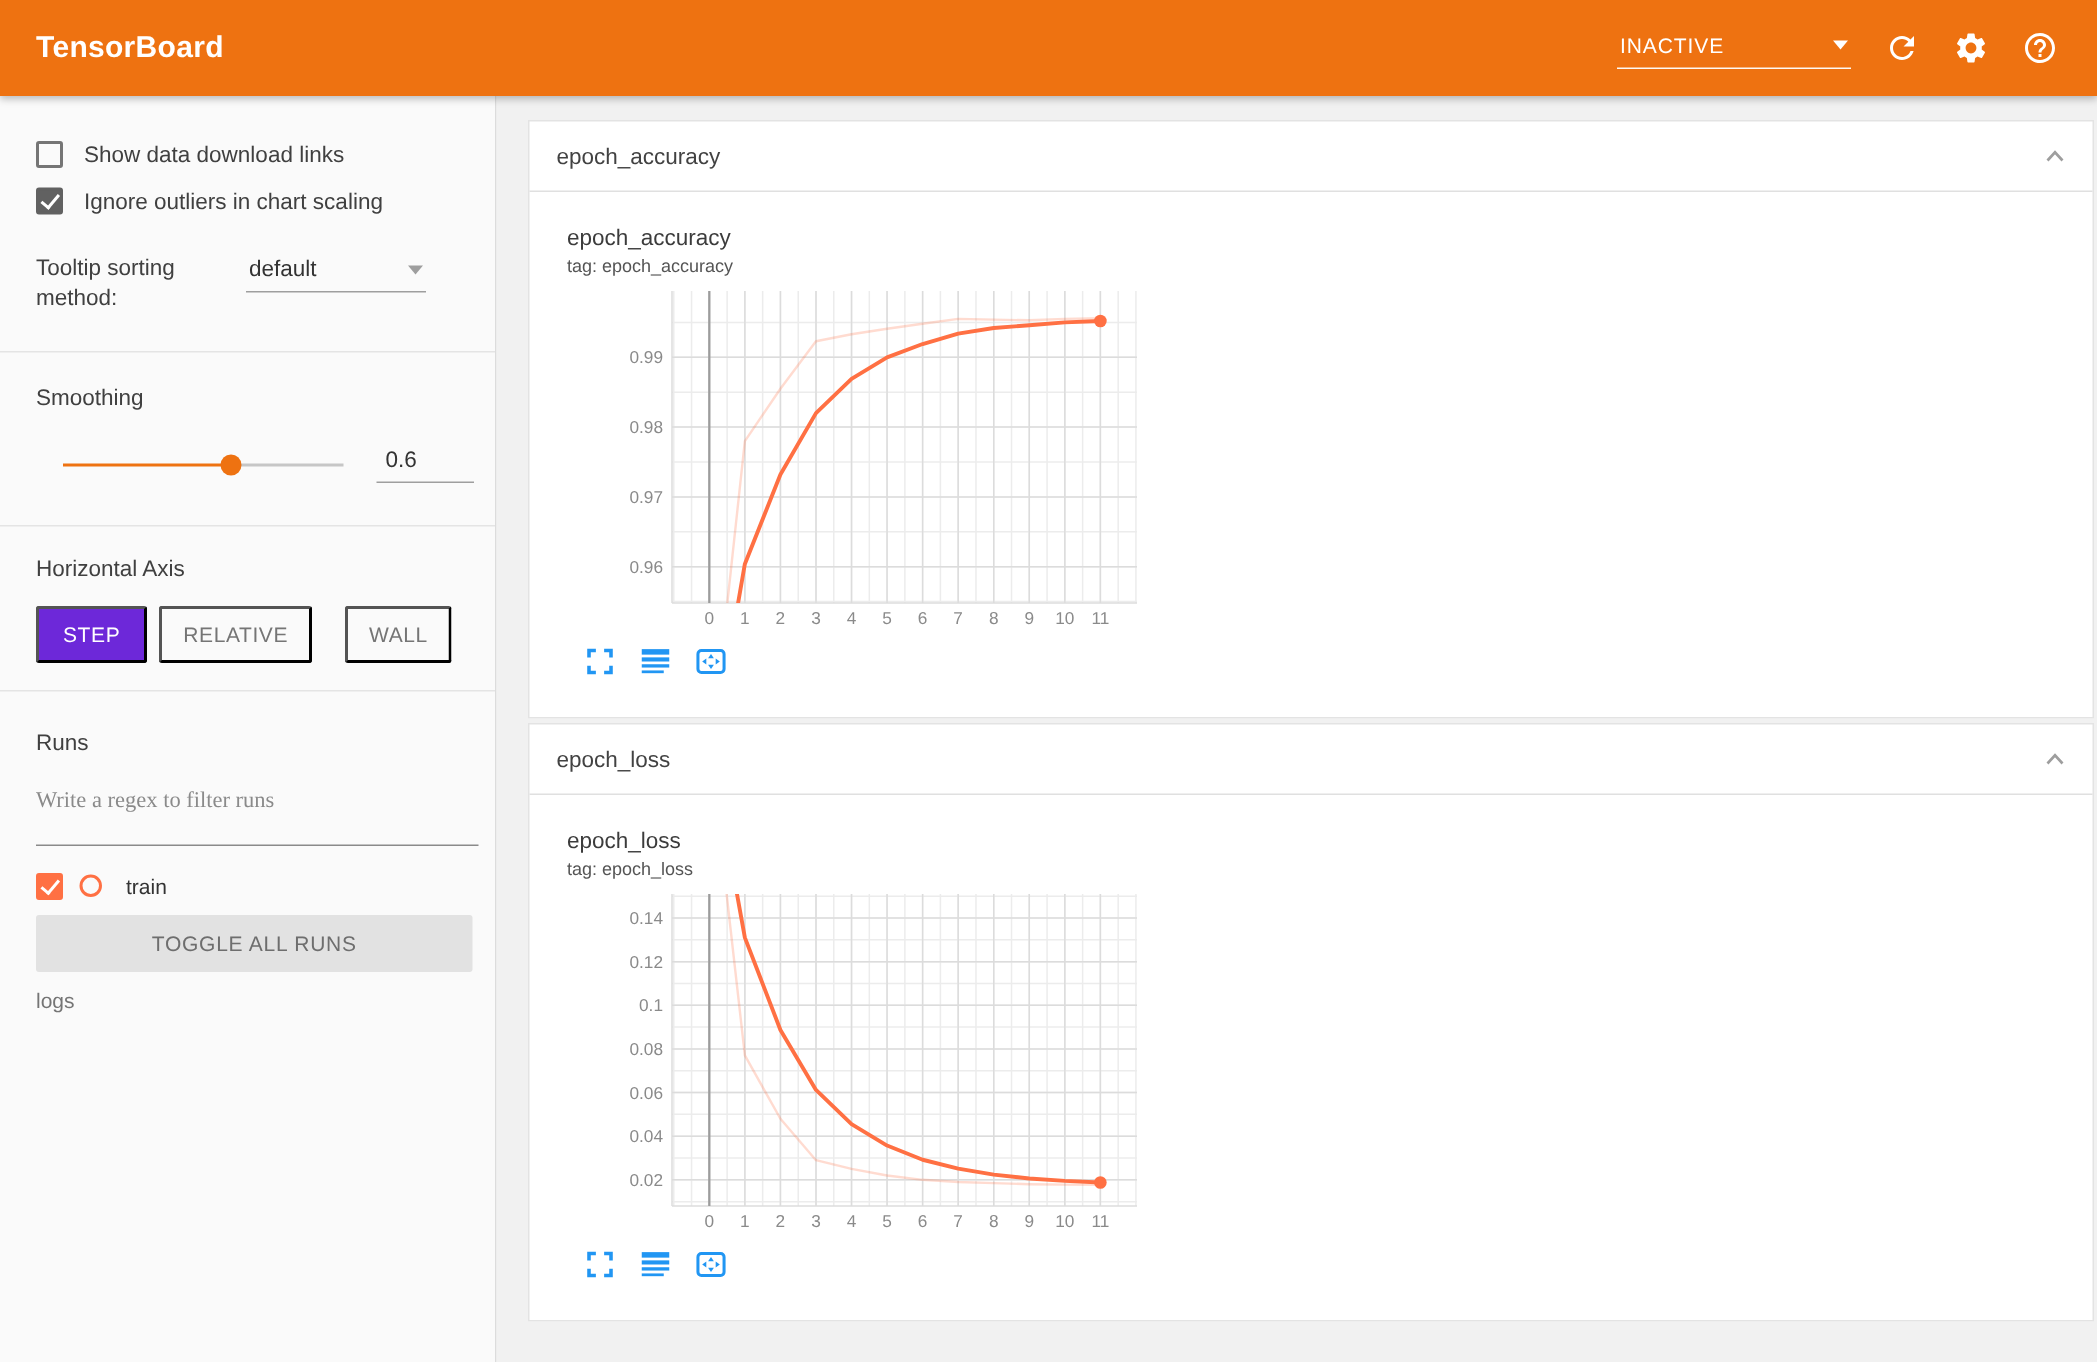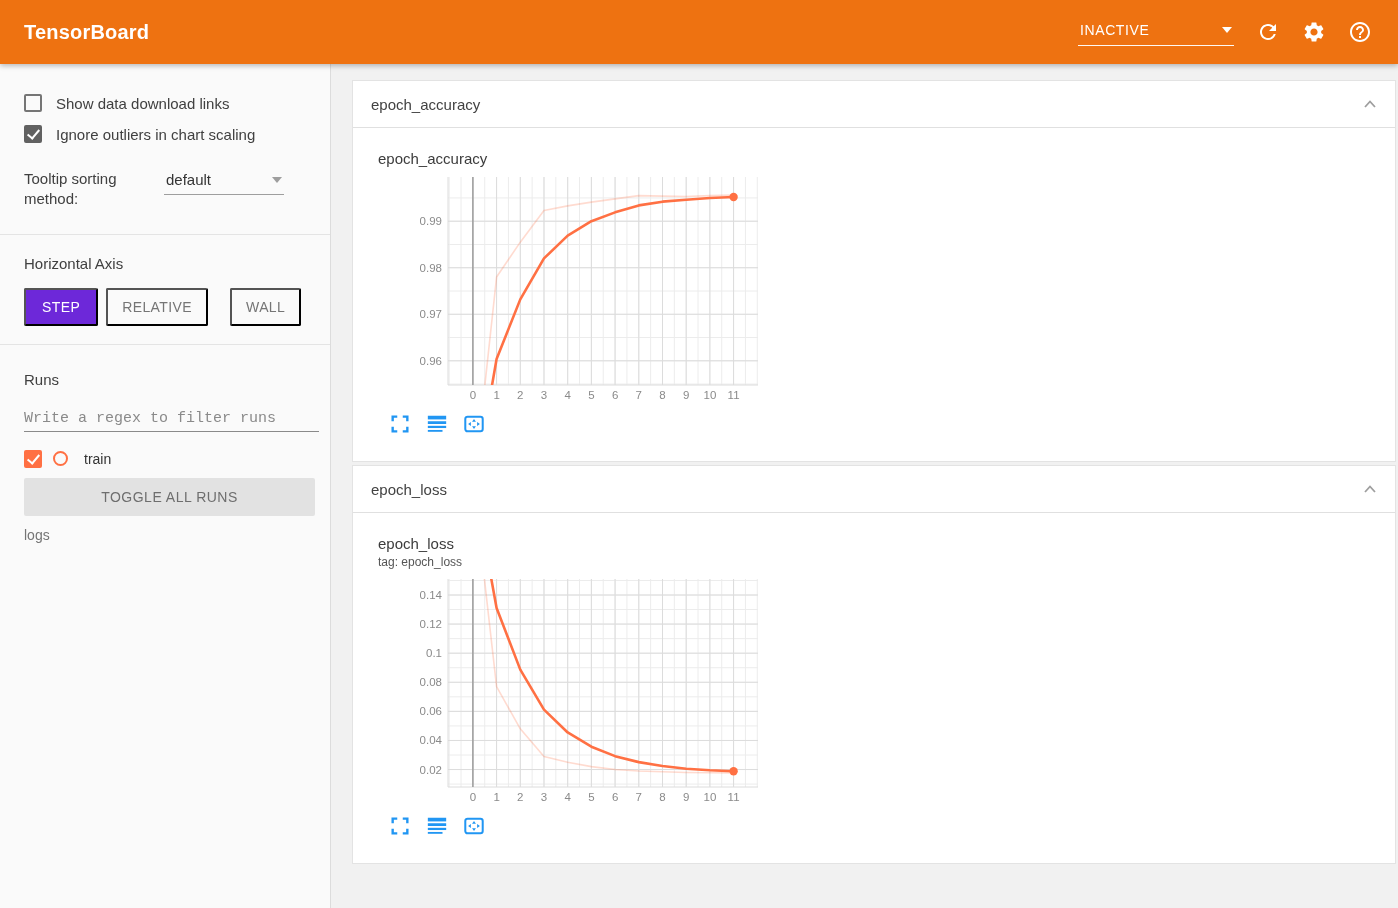--- a/index.html
+++ b/index.html
@@ -58,22 +58,22 @@
     background:#c6c6c6; }
   .slider .thumb { position:absolute; left:calc(60% - 7px); top:0; width:14px; height:14px;
     border-radius:50%; background:var(--header-bg,#ee7211); }
   .slider-value { width:66px; margin-left:22px; border-bottom:1px solid #9e9e9e;
     font-size:15px; color:#333; padding:0 2px 6px 6px; }
   .axis-btn-row { display:flex; align-items:center; margin-top:16px; padding-bottom:18px; gap:8px; }
   .axis-btn { font-size:14px; letter-spacing:.4px; cursor:pointer; border-radius:2px;
     padding:9px 14px; color:#757575; background:transparent; }
   .axis-btn.selected { background:#6d28d9; color:#fff; padding:9px 16px; }
   .filter-input { display:block; width:295px; border:none; outline:none; background:transparent;
-    border-bottom:1px solid #8a8a8a; font-size:15px; color:#333; padding:2px 0 4px 0;
-    margin-top:20px; font-family:Liberation Mono, monospace; }
+    border-bottom:1px solid #8a8a8a; font-size:15px; color:#333; padding:2px 0 20px 0;
+    margin-top:20px; font-family:Liberation Serif, serif; }
   .filter-input::placeholder { color:#8a8a8a; }
   .run-row { display:flex; align-items:center; margin-top:18px; }
   .run-circle { width:15px; height:15px; border:2px solid var(--run-color,#ff7043);
     border-radius:50%; margin-left:11px; flex:0 0 auto; cursor:pointer; }
   .run-label { margin-left:16px; font-size:14px; color:#333; }
   .toggle-all-btn { display:block; width:291px; margin-top:10px; background:#e2e2e2;
     border:none; border-radius:2px; padding:11px 0; text-align:center; color:#6e6e6e;
     font-size:14px; letter-spacing:.5px; cursor:pointer; font-family:"Liberation Sans",sans-serif; }
   .runs-footer { margin-top:11px; font-size:14px; color:#757575; padding-bottom:16px; }
 
@@ -128,20 +128,31 @@
     </div>
     <div class="tooltip-row">
       <div class="tooltip-label">Tooltip sorting method:</div>
       <div class="select-ctl">
         <span class="select-value">default</span>
         <span class="caret-down-gray"></span>
       </div>
     </div>
   </div>
 
+  <div class="side-section" style="padding-top:22px;">
+    <div class="section-title">Smoothing</div>
+    <div class="slider-row">
+      <div class="slider">
+        <span class="track-on"></span>
+        <span class="track-off"></span>
+        <span class="thumb"></span>
+      </div>
+      <div class="slider-value">0.6</div>
+    </div>
+  </div>
 
   <div class="side-section" style="padding-top:20px;">
     <div class="section-title">Horizontal Axis</div>
     <div class="axis-btn-row">
       <button class="axis-btn selected">STEP</button>
       <button class="axis-btn">RELATIVE</button>
       <button class="axis-btn" style="margin-left:14px;">WALL</button>
     </div>
   </div>
 
@@ -162,20 +173,21 @@
 
   <section class="card">
     <div class="card-header">
       <span class="card-header-title">epoch_accuracy</span>
       <svg class="chev" viewBox="0 0 14 10">
         <polyline points="2,8 7,2.5 12,8" fill="none" stroke="#9e9e9e" stroke-width="1.8"></polyline>
       </svg>
     </div>
     <div class="card-body">
       <div class="fig-title">epoch_accuracy</div>
+      <div class="fig-tag">tag: epoch_accuracy</div>
       <svg class="chart-svg" width="392" height="232" viewBox="0 0 392 232">
           <defs>
             <clipPath id="clip0">
               <rect x="70" y="4" width="310" height="208"></rect>
             </clipPath>
           </defs>
           <line x1="71.18501529051989" y1="4" x2="71.18501529051989" y2="212" stroke="#ececec" stroke-width="1"></line>
           <line x1="83.03516819571865" y1="4" x2="83.03516819571865" y2="212" stroke="#ececec" stroke-width="1"></line>
           <line x1="94.88532110091744" y1="4" x2="94.88532110091744" y2="212" stroke="#ececec" stroke-width="1"></line>
           <line x1="106.7354740061162" y1="4" x2="106.7354740061162" y2="212" stroke="#ececec" stroke-width="1"></line>

